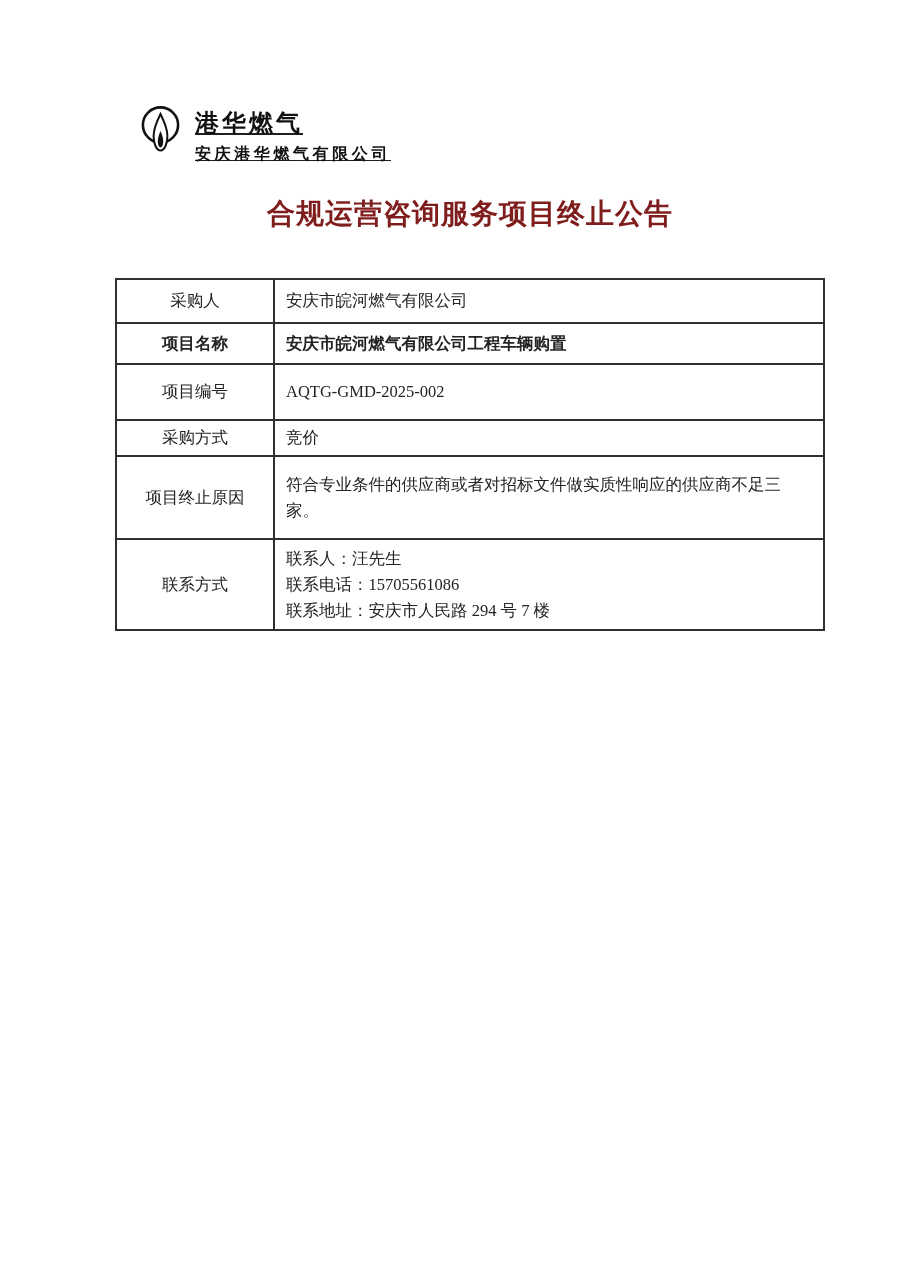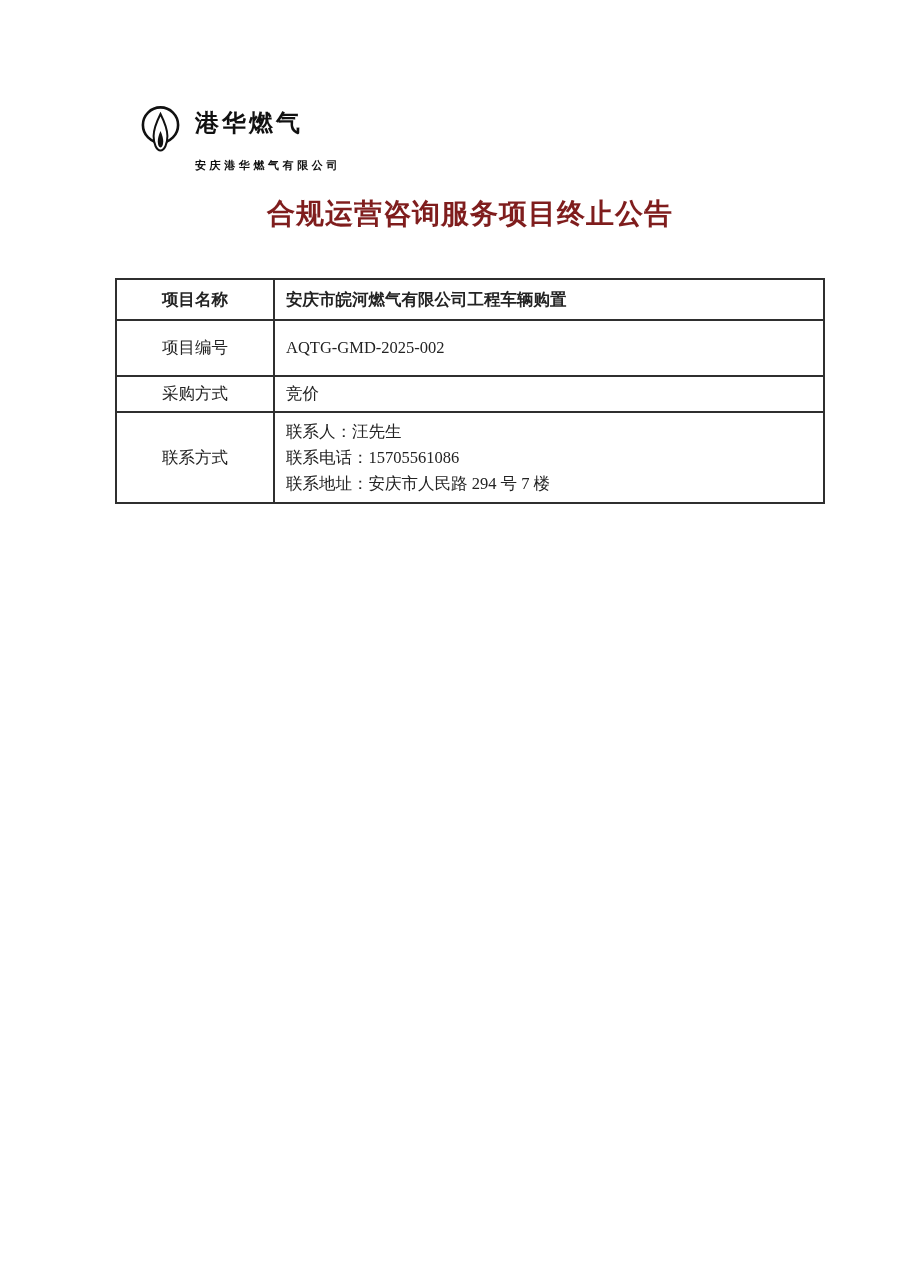--- a/index.html
+++ b/index.html
@@ -21,35 +21,35 @@
   
   .logo {
     position: absolute;
     left: 140px;
     top: 104px;
     display: flex;
     align-items: flex-start;
     gap: 13px;
   }
   .logo-icon { width: 42px; height: 48px; display: block; }
-  .logo-text { display: flex; flex-direction: column; padding-top: 6px; }
+  .logo-text { display: flex; flex-direction: column; padding-top: 6px; text-decoration: underline; }
   .brand-name {
     font-family: "Liberation Sans", "DejaVu Sans", sans-serif;
     font-weight: 900;
     font-size: 24px;
     line-height: 26px;
     letter-spacing: 3px;
     color: #111111;
   }
   .brand-subtitle {
     font-family: "Liberation Sans", "DejaVu Sans", sans-serif;
     font-weight: 700;
-    font-size: 11px;
+    font-size: 16px;
     line-height: 13px;
-    margin-top: 23px;
+    margin-top: 11px;
     letter-spacing: 3.6px;
     color: #111111;
     white-space: nowrap;
   }
 
   
   .doc-title {
     position: absolute;
     left: 115px;
     width: 710px;
@@ -117,31 +117,39 @@
     <div class="logo-text">
       <div class="brand-name">港华燃气</div>
       <div class="brand-subtitle">安庆港华燃气有限公司</div>
     </div>
   </div>
 
   <div class="doc-title">合规运营咨询服务项目终止公告</div>
 
   <table class="announce">
     <tbody>
+      <tr class="r1">
+        <td class="cell-label">采购人</td>
+        <td class="cell-value">安庆市皖河燃气有限公司</td>
+      </tr>
       <tr class="r2">
         <td class="cell-label">项目名称</td>
         <td class="cell-value">安庆市皖河燃气有限公司工程车辆购置</td>
       </tr>
       <tr class="r3">
         <td class="cell-label">项目编号</td>
         <td class="cell-value">AQTG-GMD-2025-002</td>
       </tr>
       <tr class="r4">
         <td class="cell-label">采购方式</td>
         <td class="cell-value">竞价</td>
+      </tr>
+      <tr class="r5">
+        <td class="cell-label">项目终止原因</td>
+        <td class="cell-value">符合专业条件的供应商或者对招标文件做实质性响应的供应商不足三家。</td>
       </tr>
       <tr class="r6">
         <td class="cell-label">联系方式</td>
         <td class="cell-value">
           <div class="contact-line">联系人：汪先生</div>
           <div class="contact-line">联系电话：15705561086</div>
           <div class="contact-line">联系地址：安庆市人民路 294 号 7 楼</div>
         </td>
       </tr>
     </tbody>

